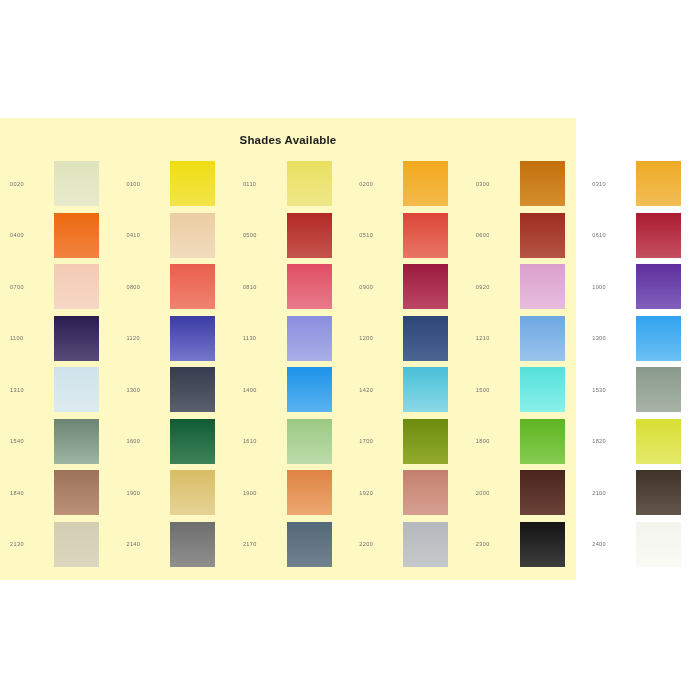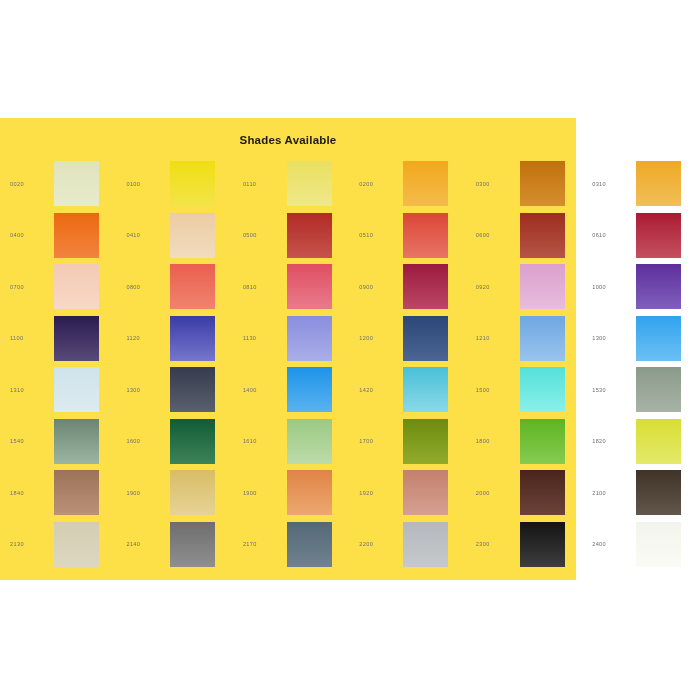--- a/index.html
+++ b/index.html
@@ -13,21 +13,21 @@
     font-family: "Liberation Sans", sans-serif;
     overflow: hidden;
   }
 
   #chart-card {
     position: absolute;
     left: 0;
     top: 118px;
     width: 576px;
     height: 462px;
-    background: #fde047;
+    background: #fef9c3;
     box-sizing: border-box;
   }
 
   #chart-title {
     text-align: center;
     font-size: 11.5px;
     font-weight: bold;
     color: #1b1b1b;
     letter-spacing: 0.2px;
     padding-top: 16px;

